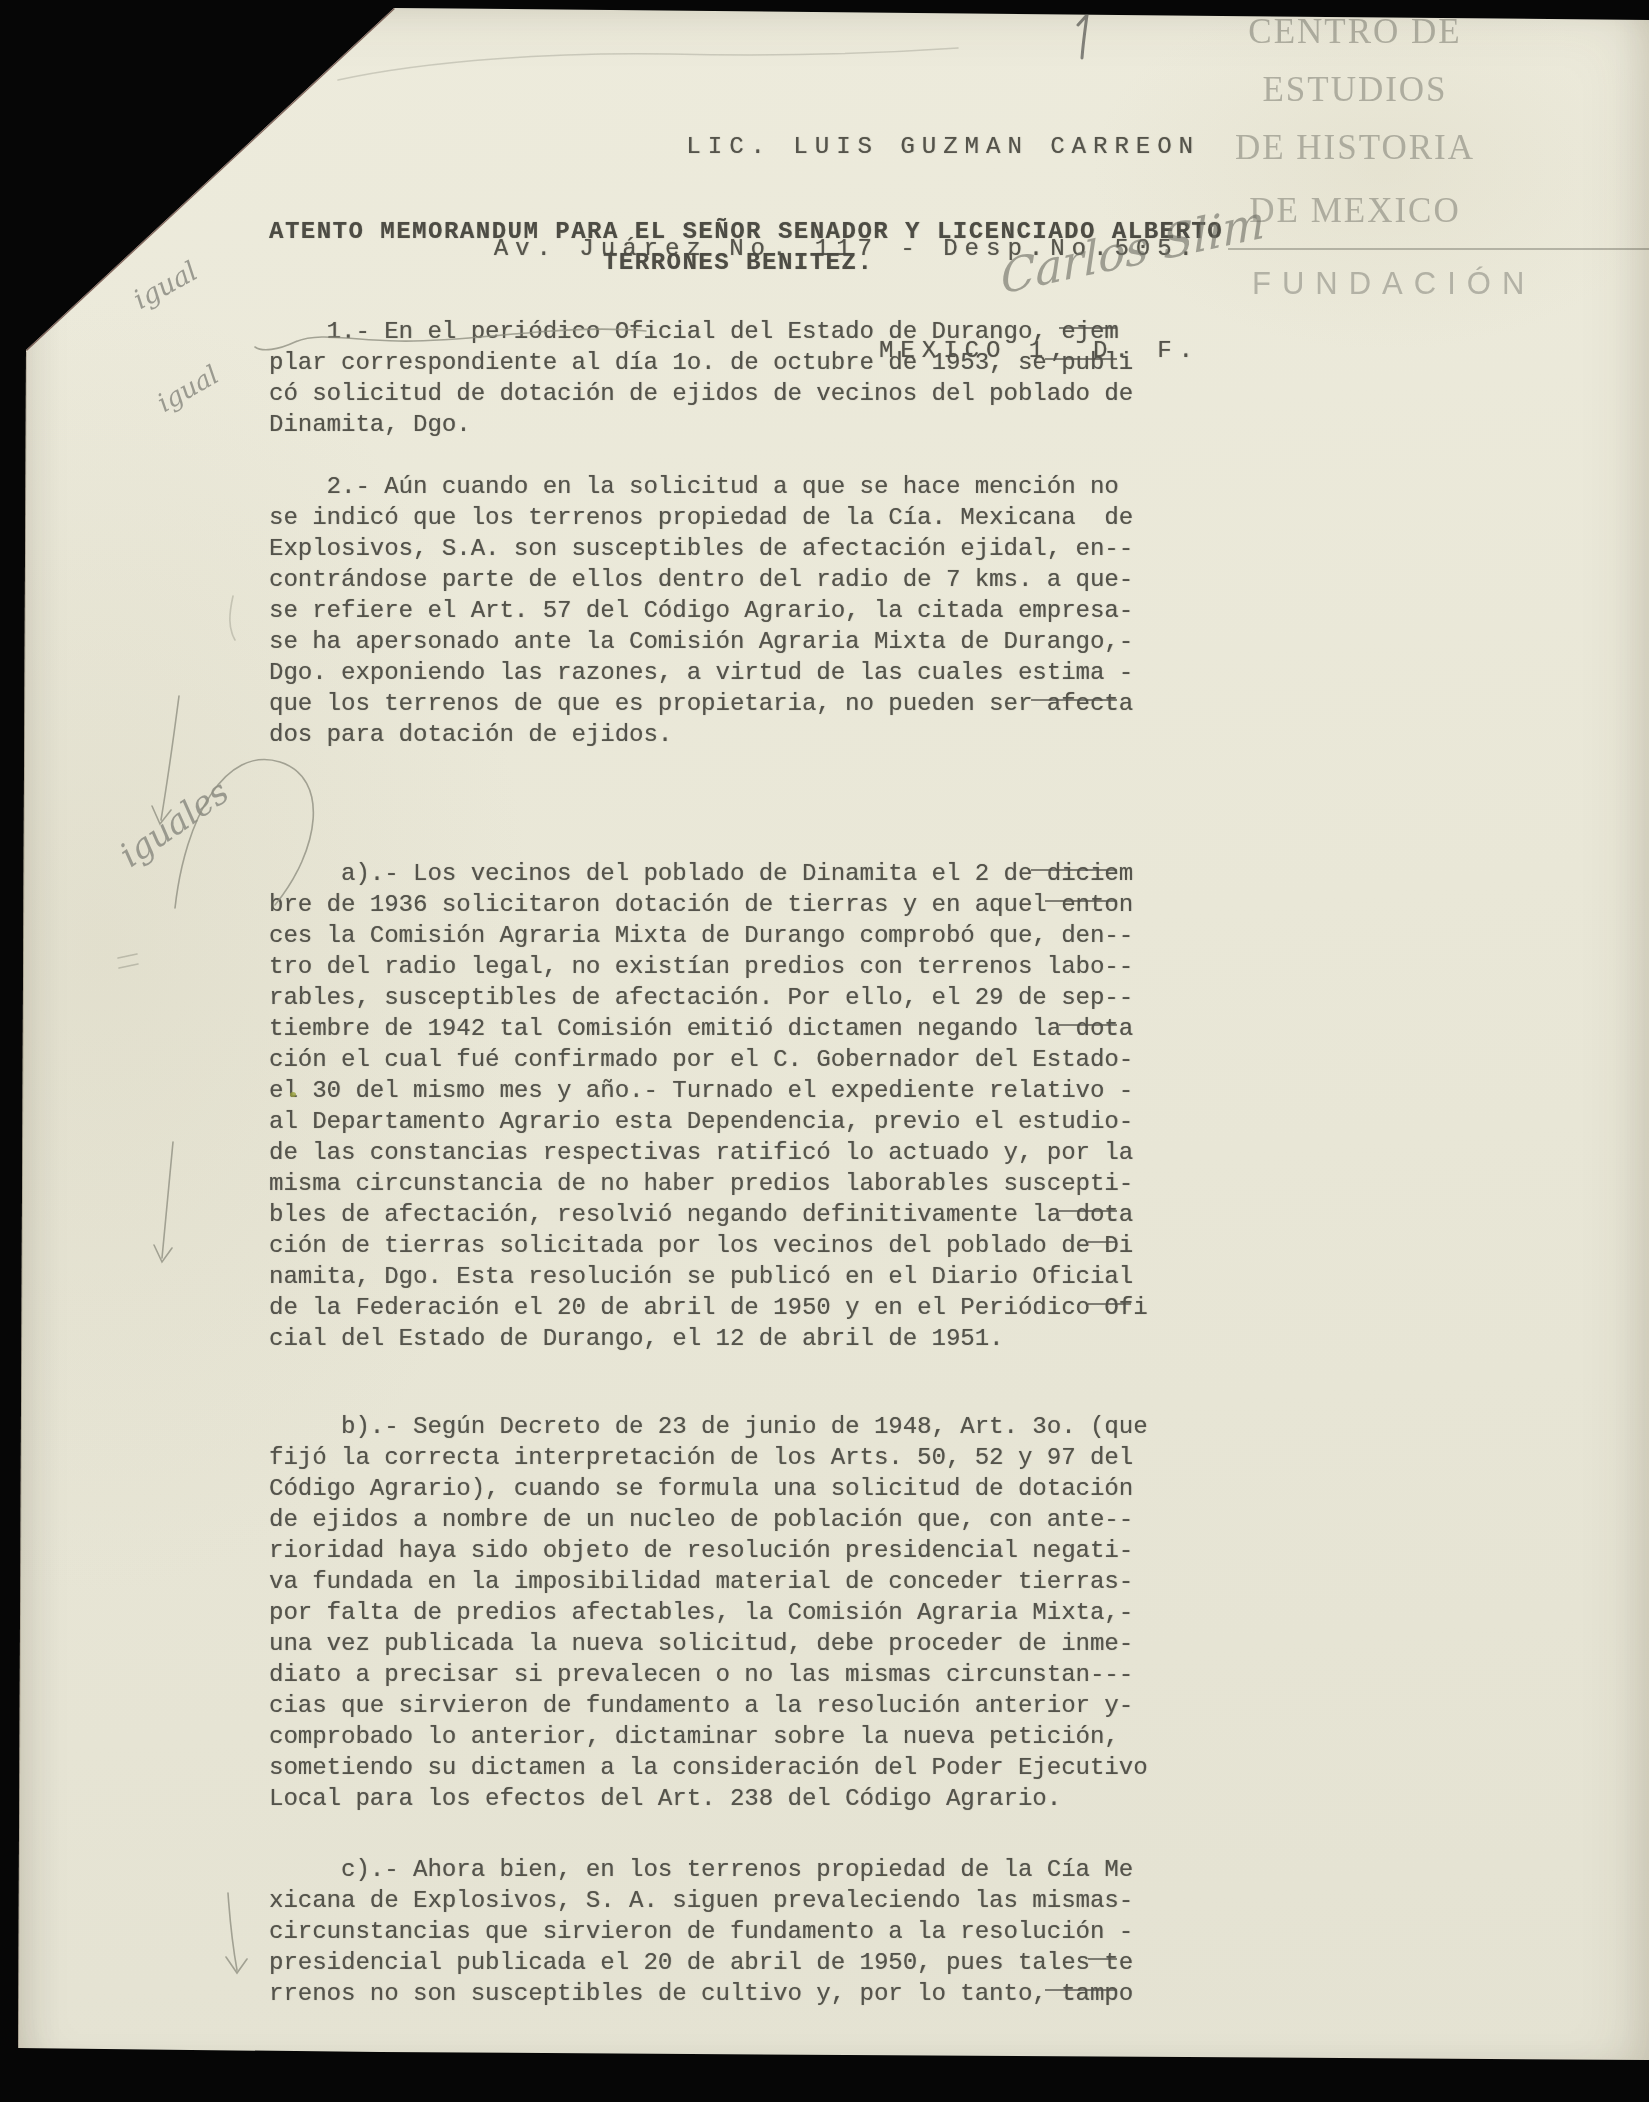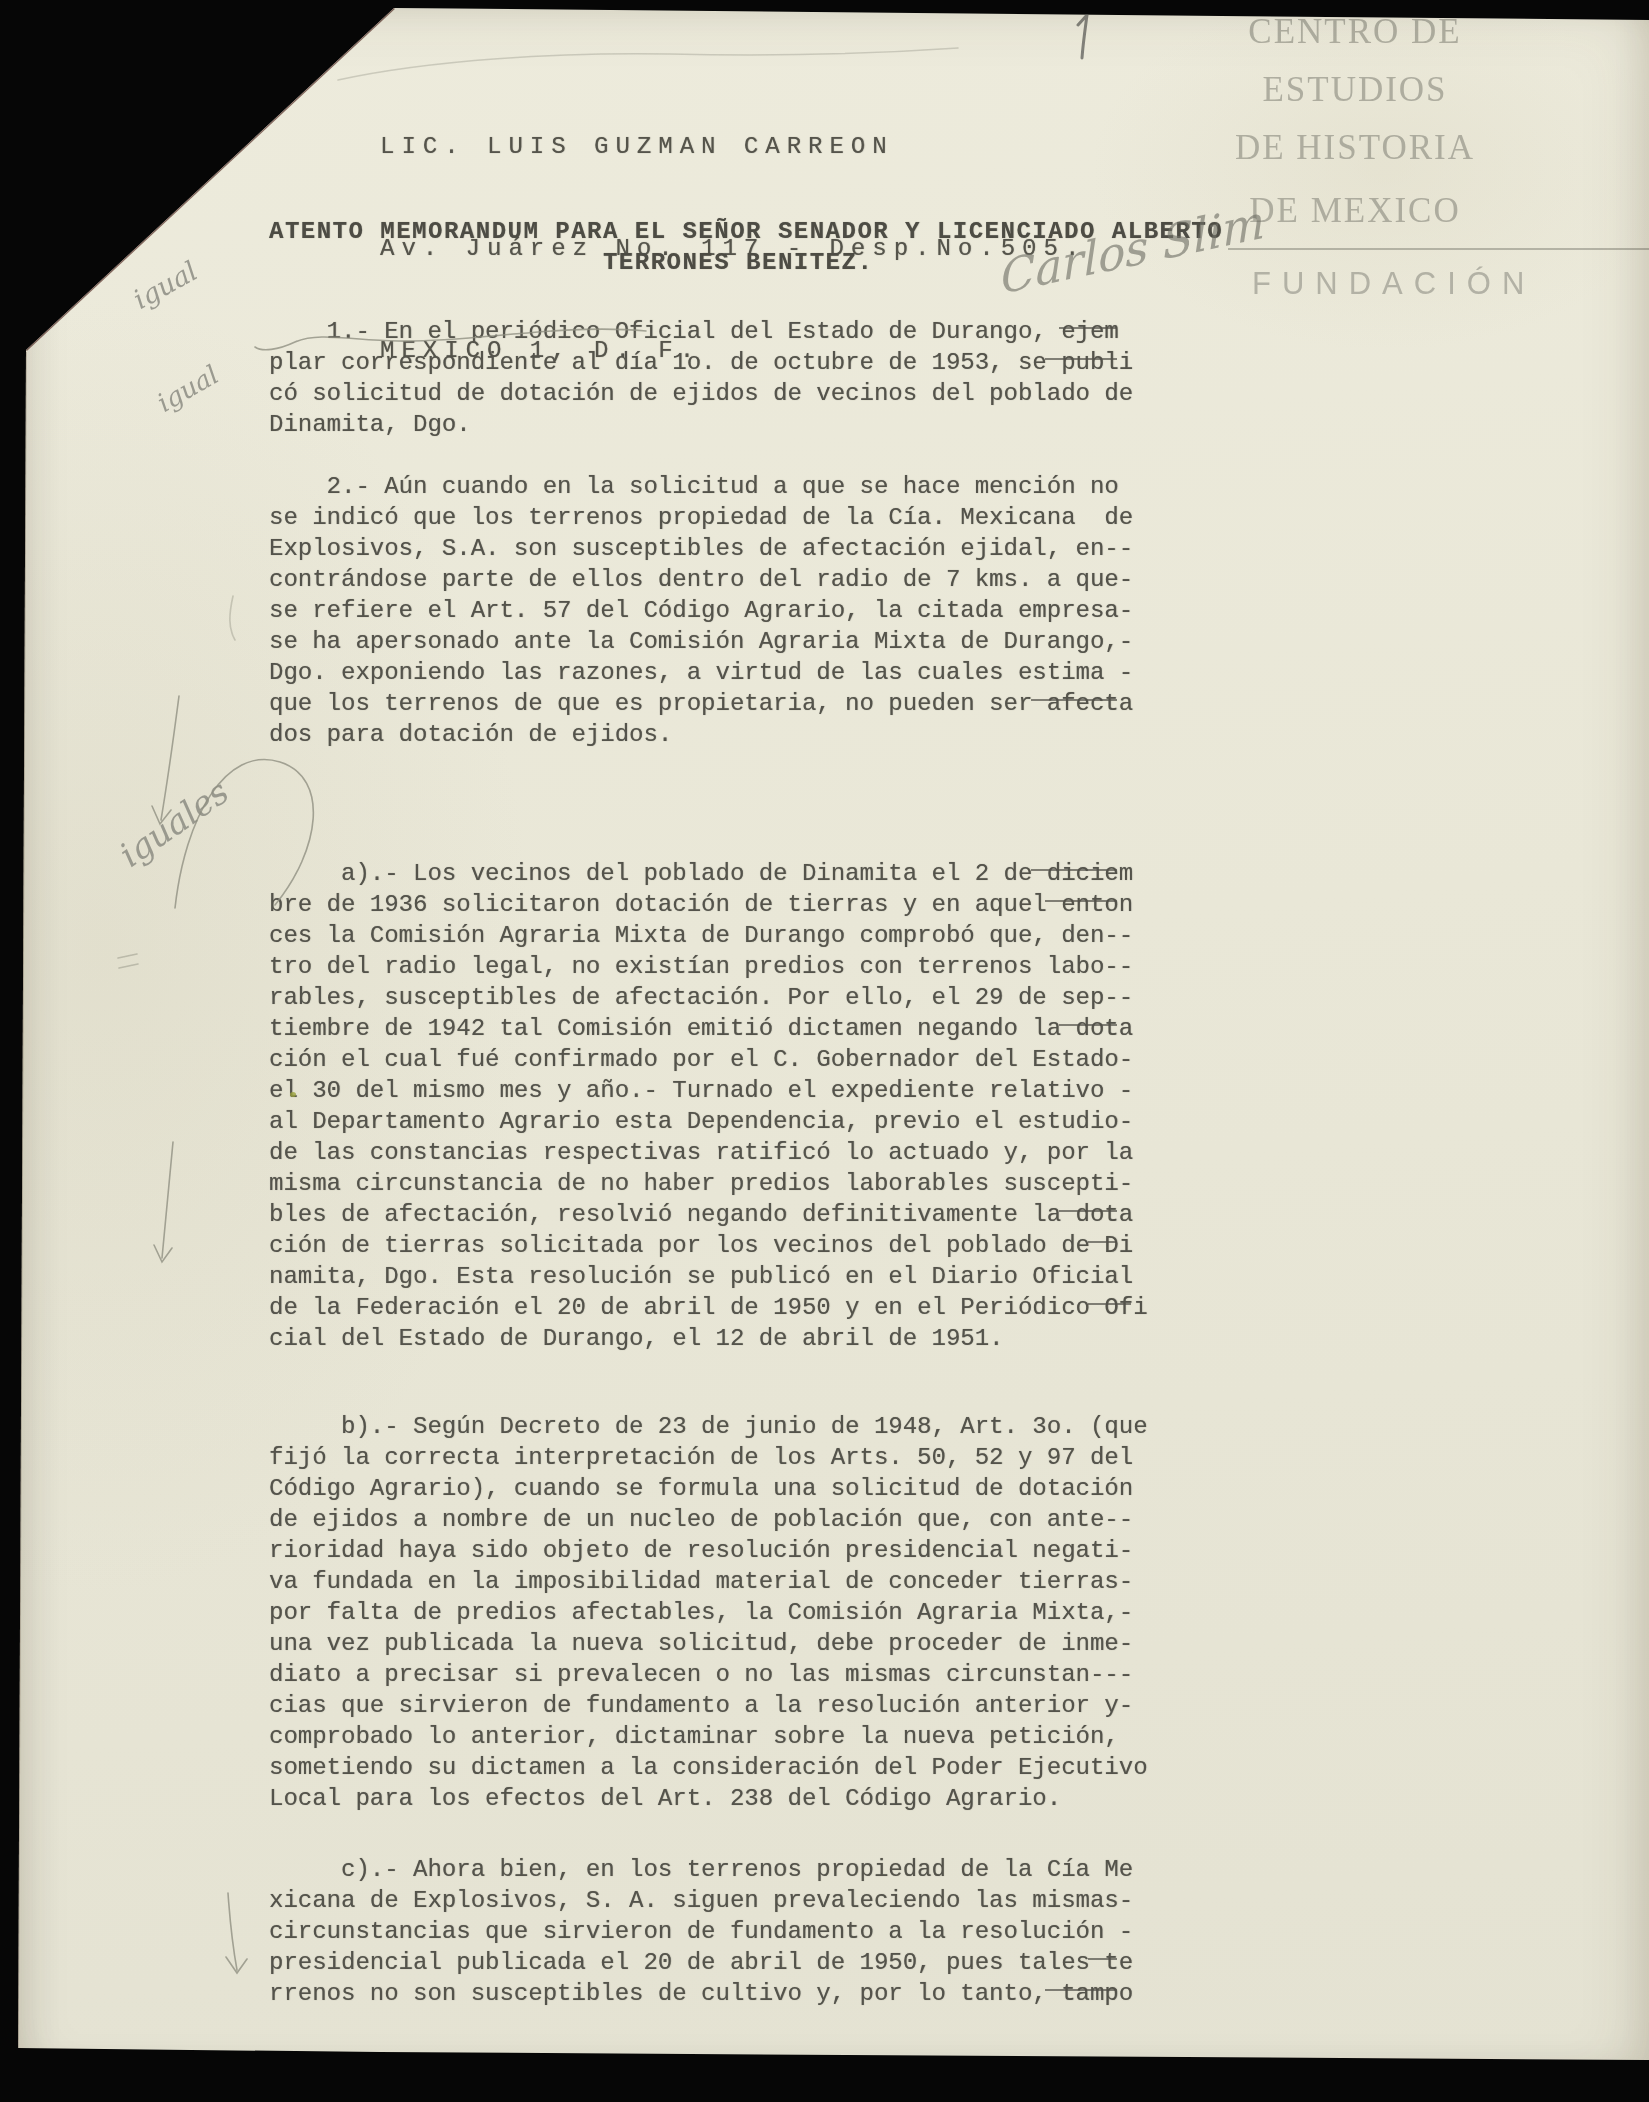--- a/index.html
+++ b/index.html
@@ -18,21 +18,21 @@
   }
   .shade{position:absolute;inset:0;pointer-events:none;
     box-shadow:inset 0 0 70px rgba(70,58,34,.16), inset 0 -28px 45px rgba(70,58,34,.12), inset 28px 0 45px rgba(70,58,34,.10);}
   .typed{
     position:absolute;margin:16px;white-space:pre;
     font-family:"Liberation Mono",monospace;
     font-size:24px;line-height:31px;color:#54534b;
     text-shadow:.3px .3px .9px rgba(84,83,75,.6);
   }
   .letterhead{
-    position:absolute;left:380px;top:62px;width:820px;text-align:left;
+    position:absolute;left:380px;top:62px;width:820px;text-align:right;
     font-family:"Liberation Mono",monospace;font-size:24px;line-height:34px;
     letter-spacing:7px;color:#55544b;white-space:pre;
     text-shadow:.3px .3px 1px rgba(84,83,75,.65);
   }
   .heading{font-weight:bold;letter-spacing:1.5px;color:#4d4c44;}
   .u{position:absolute;height:2px;background:rgba(82,81,74,.7);}
   .wm{position:absolute;left:1125px;width:460px;text-align:center;
       font-family:"Liberation Serif",serif;font-size:35px;letter-spacing:2px;
       color:rgba(125,125,114,.55);white-space:pre;}
   .wm-rule{position:absolute;left:1228px;top:248px;width:421px;height:2px;background:rgba(125,125,114,.5);}

